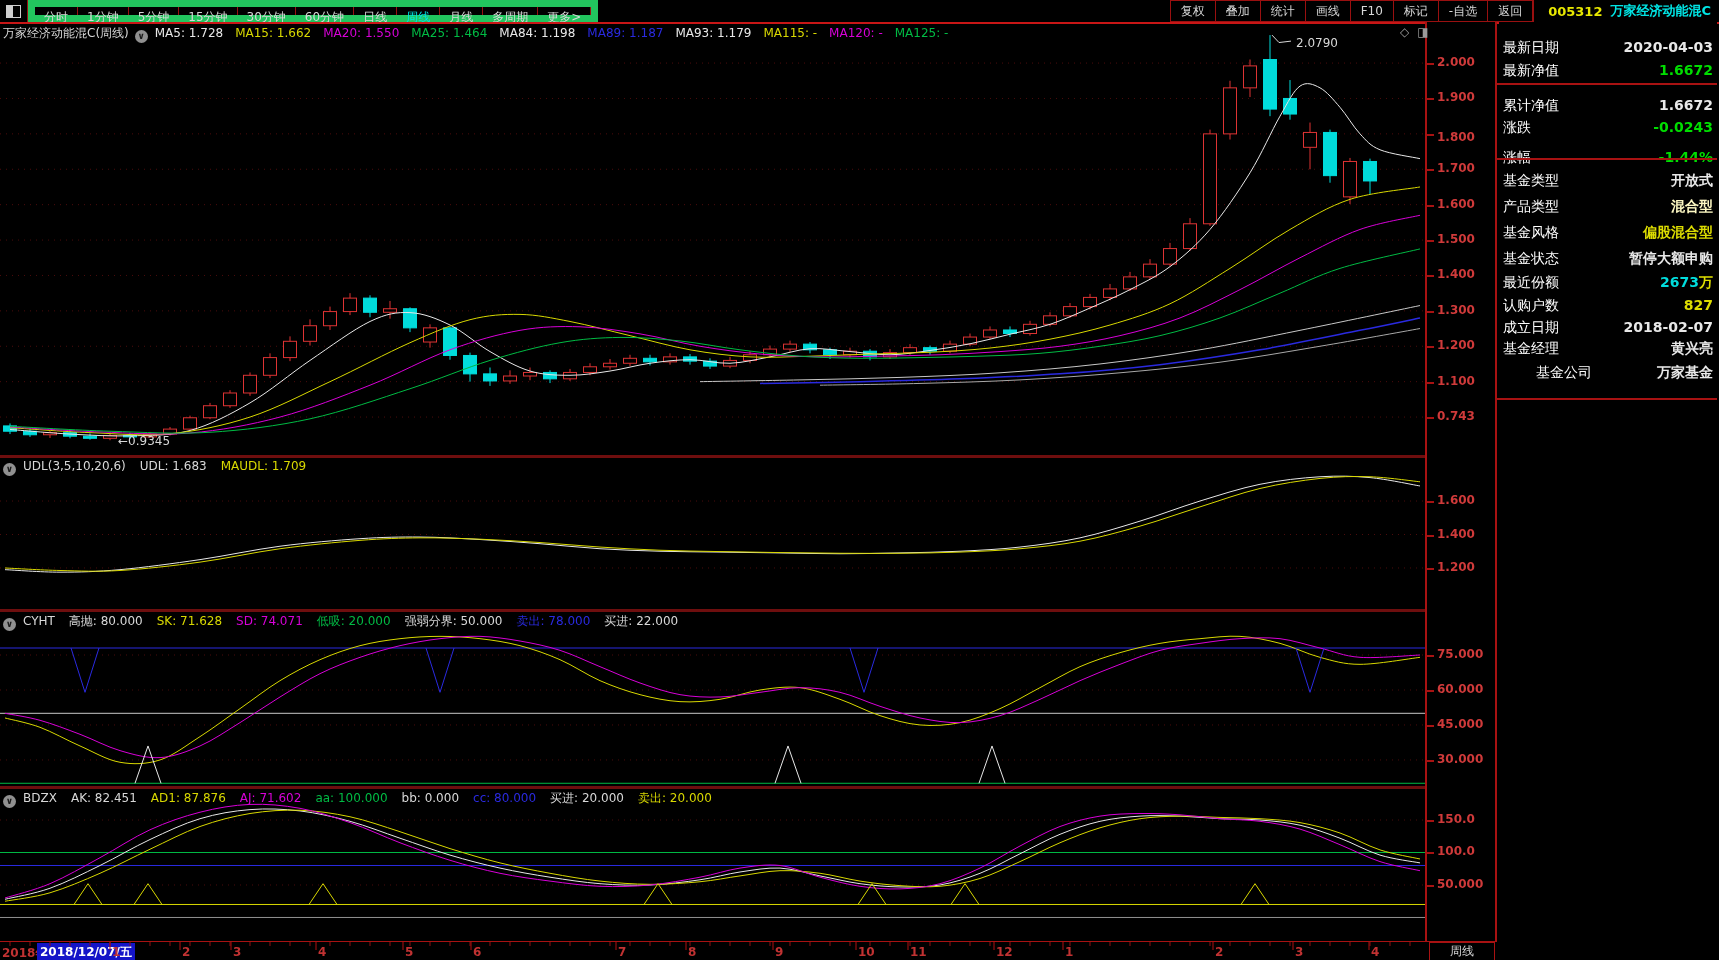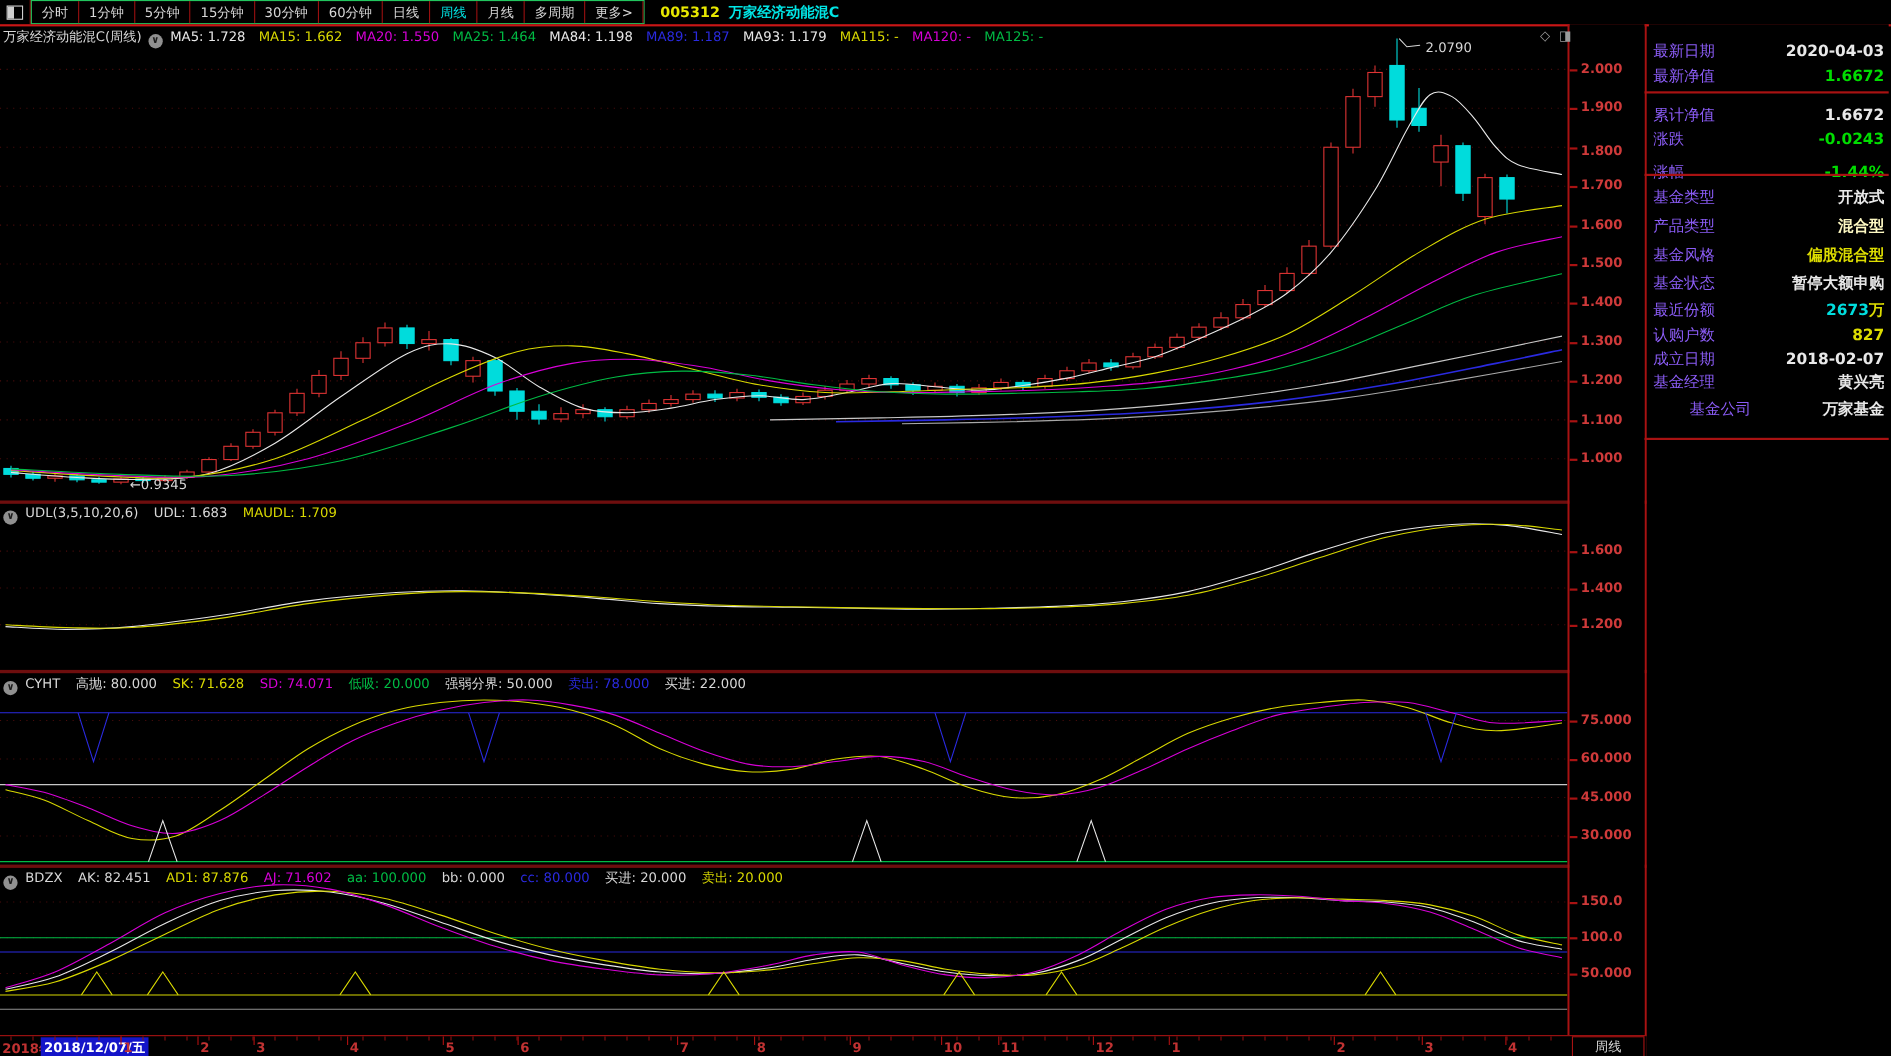--- a/index.html
+++ b/index.html
@@ -1,20 +1,20 @@
 <!DOCTYPE html>
 <html><head>
 <meta charset="utf-8">
 <style>
   html,body{margin:0;padding:0;background:#000;}
   body{width:1719px;height:960px;overflow:hidden;font-family:"DejaVu Sans","Liberation Sans",sans-serif;}
   #root{position:relative;width:1719px;height:960px;background:#000;}
   
   #toolbar{position:absolute;left:0;top:0;width:1719px;height:22px;display:flex;align-items:stretch;background:#000;}
-  #toolbar-left{display:flex;border:1px solid #22c55e;box-sizing:border-box;}
+  #toolbar-left{display:flex;border:7px solid #22c55e;box-sizing:border-box;}
   .tbox{display:flex;align-items:center;justify-content:center;padding:0 6px;border-right:1px solid #9a1010;color:#cfcfcf;font-size:12px;white-space:nowrap;cursor:default;}
   .tab{padding:0 9px;border-right:1px solid #9a1010;color:#d8d8d8;font-size:12px;line-height:20px;white-space:nowrap;cursor:default;}
   .tab.sel{color:#00e5e5;}
   #toolbar-right{display:flex;margin-left:auto;border:1px solid #9a1010;box-sizing:border-box;}
   .rbtn{padding:0 10px;border-right:1px solid #9a1010;color:#d8d8d8;font-size:12px;line-height:20px;white-space:nowrap;cursor:default;}
   #stock-id{display:flex;align-items:center;padding:0 8px 0 14px;font-size:13px;font-weight:700;white-space:nowrap;}
   #stock-id .code{color:#e8e800;margin-right:8px;}
   #stock-id .name{color:#00e5e5;}
   
   .hsep{position:absolute;left:0;}
@@ -28,21 +28,21 @@
   #main-header .seg{margin-right:12px;}
   #corner-icons{position:absolute;left:1392px;top:25px;color:#9a9a9a;font-size:12px;z-index:6;}
   #corner-icons span{margin-left:8px;}
   
   #axis-strip{position:absolute;left:1427px;top:22px;width:68px;height:938px;background:#000;z-index:4;}
   .axlab{position:absolute;left:10px;color:#cf3a3a;font-size:12px;font-weight:700;white-space:nowrap;}
   .axtick{position:absolute;left:0;width:7px;height:2px;background:#a81212;}
   
   #info-panel{position:absolute;left:1499px;top:22px;width:218px;height:938px;background:#000;z-index:4;}
   .irow{position:absolute;left:4px;right:4px;height:20px;font-size:14px;line-height:20px;}
-  .irow .lbl{float:left;color:#8b5cf6;}
+  .irow .lbl{float:left;color:#ffffff;}
   .irow .val{float:right;font-weight:700;}
   .idiv{position:absolute;left:-4px;width:222px;height:2px;background:#a81212;}
   
   #x-axis{position:absolute;left:0;top:941px;width:1497px;height:19px;border-top:1px solid #a81212;box-sizing:content-box;background:#000;z-index:5;}
   #year-label{position:absolute;left:2px;top:3px;color:#c03232;font-size:12px;font-weight:700;}
   #date-box{position:absolute;left:37px;top:1px;background:#1414c8;color:#ffffff;font-size:12px;padding:1px 3px;font-weight:700;}
   .mon{position:absolute;top:3px;color:#c03232;font-size:12px;font-weight:700;}
   #period-box{position:absolute;left:1429px;top:0px;width:64px;height:17px;border:1px solid #a81212;color:#d8d8d8;font-size:12px;text-align:center;line-height:17px;}
   #panes svg{position:absolute;left:0;}
   svg text{font-family:"DejaVu Sans","Liberation Sans",sans-serif;}
@@ -61,20 +61,30 @@
         <div class="tab">1分钟</div>
         <div class="tab">5分钟</div>
         <div class="tab">15分钟</div>
         <div class="tab">30分钟</div>
         <div class="tab">60分钟</div>
         <div class="tab">日线</div>
         <div class="tab sel">周线</div>
         <div class="tab">月线</div>
         <div class="tab">多周期</div>
         <div class="tab">更多&gt;</div>
+      </div>
+    <div id="toolbar-right">
+        <div class="rbtn">复权</div>
+        <div class="rbtn">叠加</div>
+        <div class="rbtn">统计</div>
+        <div class="rbtn">画线</div>
+        <div class="rbtn">F10</div>
+        <div class="rbtn">标记</div>
+        <div class="rbtn">-自选</div>
+        <div class="rbtn">返回</div>
       </div>
     <div id="stock-id">
       <span class="code">005312</span>
       <span class="name">万家经济动能混C</span>
     </div>
   </div>
 
   <div id="panes">
       <svg width="1425" height="434" style="top: 22px;">
         <line x1="0" x2="1425" y1="41.063621533442124" y2="41.063621533442124" stroke="#4b0c0c" stroke-width="1" stroke-dasharray="1 5"></line>
@@ -315,21 +325,21 @@
       <div class="axlab" style="top: 210.062px;">1.500</div>
       <div class="axtick" style="top: 218.062px;"></div>
       <div class="axlab" style="top: 245.462px;">1.400</div>
       <div class="axtick" style="top: 253.462px;"></div>
       <div class="axlab" style="top: 280.861px;">1.300</div>
       <div class="axtick" style="top: 288.861px;"></div>
       <div class="axlab" style="top: 316.261px;">1.200</div>
       <div class="axtick" style="top: 324.261px;"></div>
       <div class="axlab" style="top: 351.661px;">1.100</div>
       <div class="axtick" style="top: 359.661px;"></div>
-      <div class="axlab" style="top: 387.06px;">1.000</div>
+      <div class="axlab" style="top: 387.06px;">0.743</div>
       <div class="axtick" style="top: 395.06px;"></div>
       <div class="axlab" style="top: 471.028px;">1.600</div>
       <div class="axtick" style="top: 479.028px;"></div>
       <div class="axlab" style="top: 504.507px;">1.400</div>
       <div class="axtick" style="top: 512.507px;"></div>
       <div class="axlab" style="top: 537.985px;">1.200</div>
       <div class="axtick" style="top: 545.985px;"></div>
       <div class="axlab" style="top: 625.008px;">75.000</div>
       <div class="axtick" style="top: 633.008px;"></div>
       <div class="axlab" style="top: 659.988px;">60.000</div>

